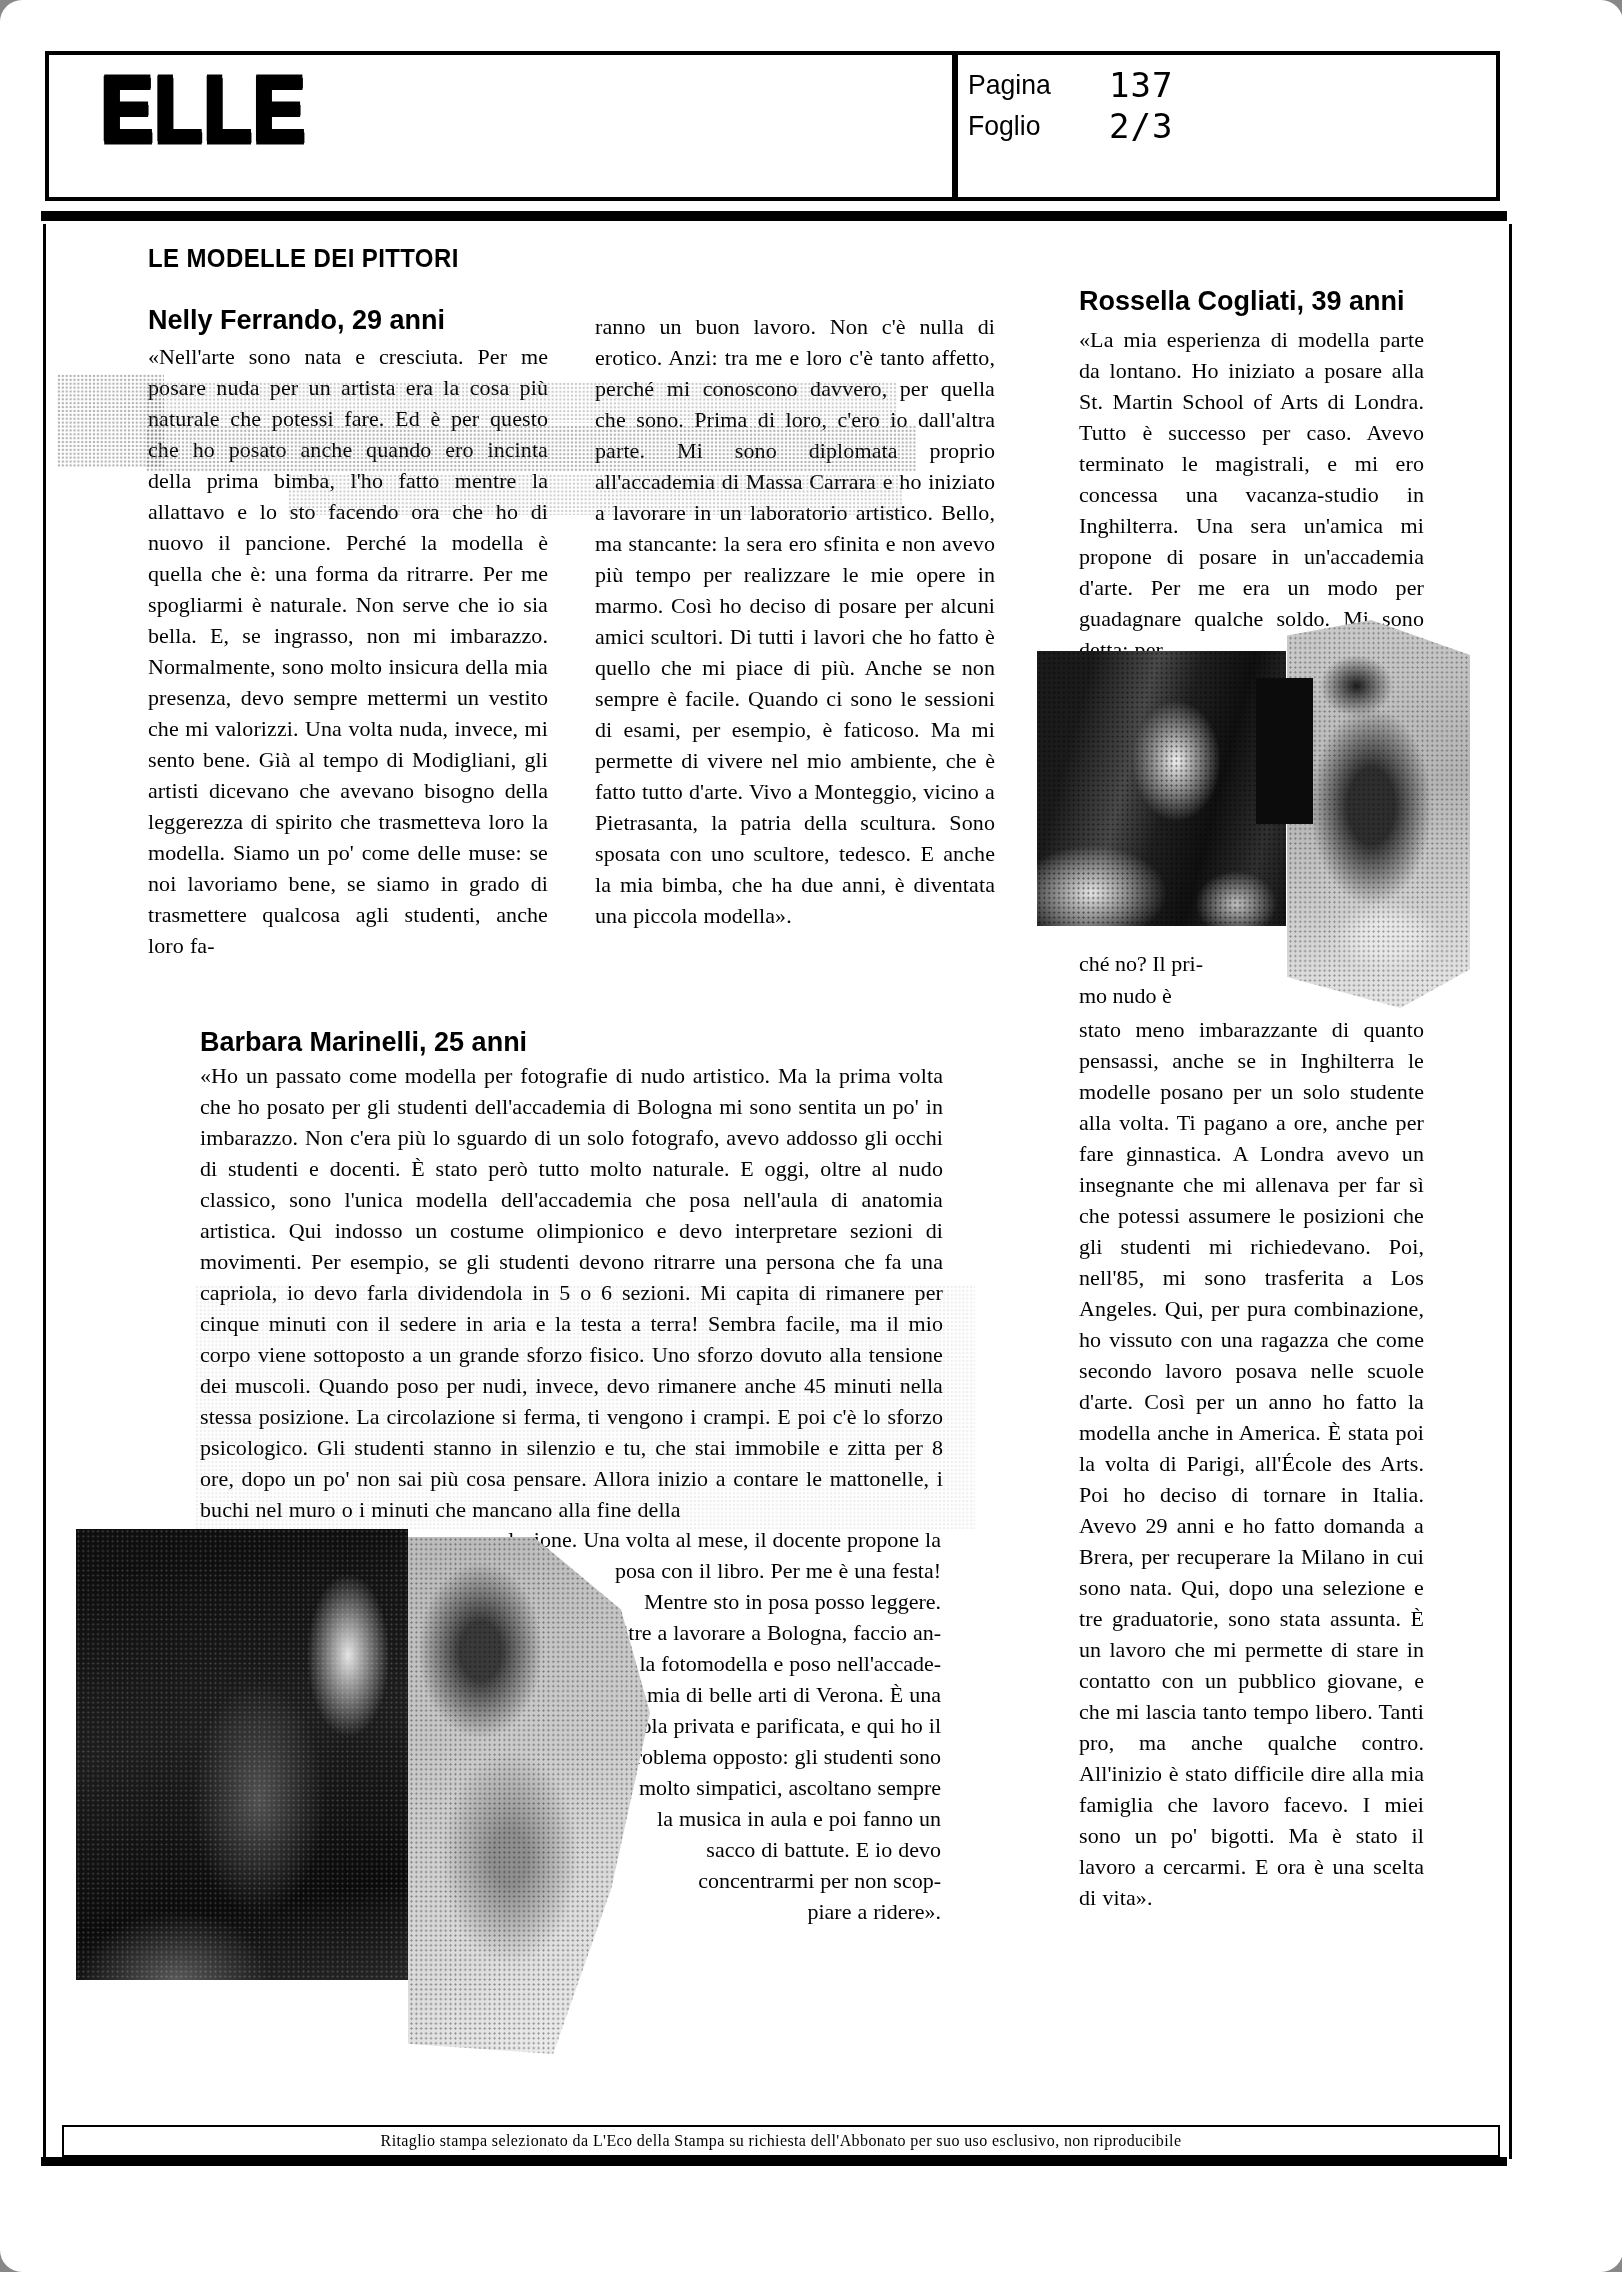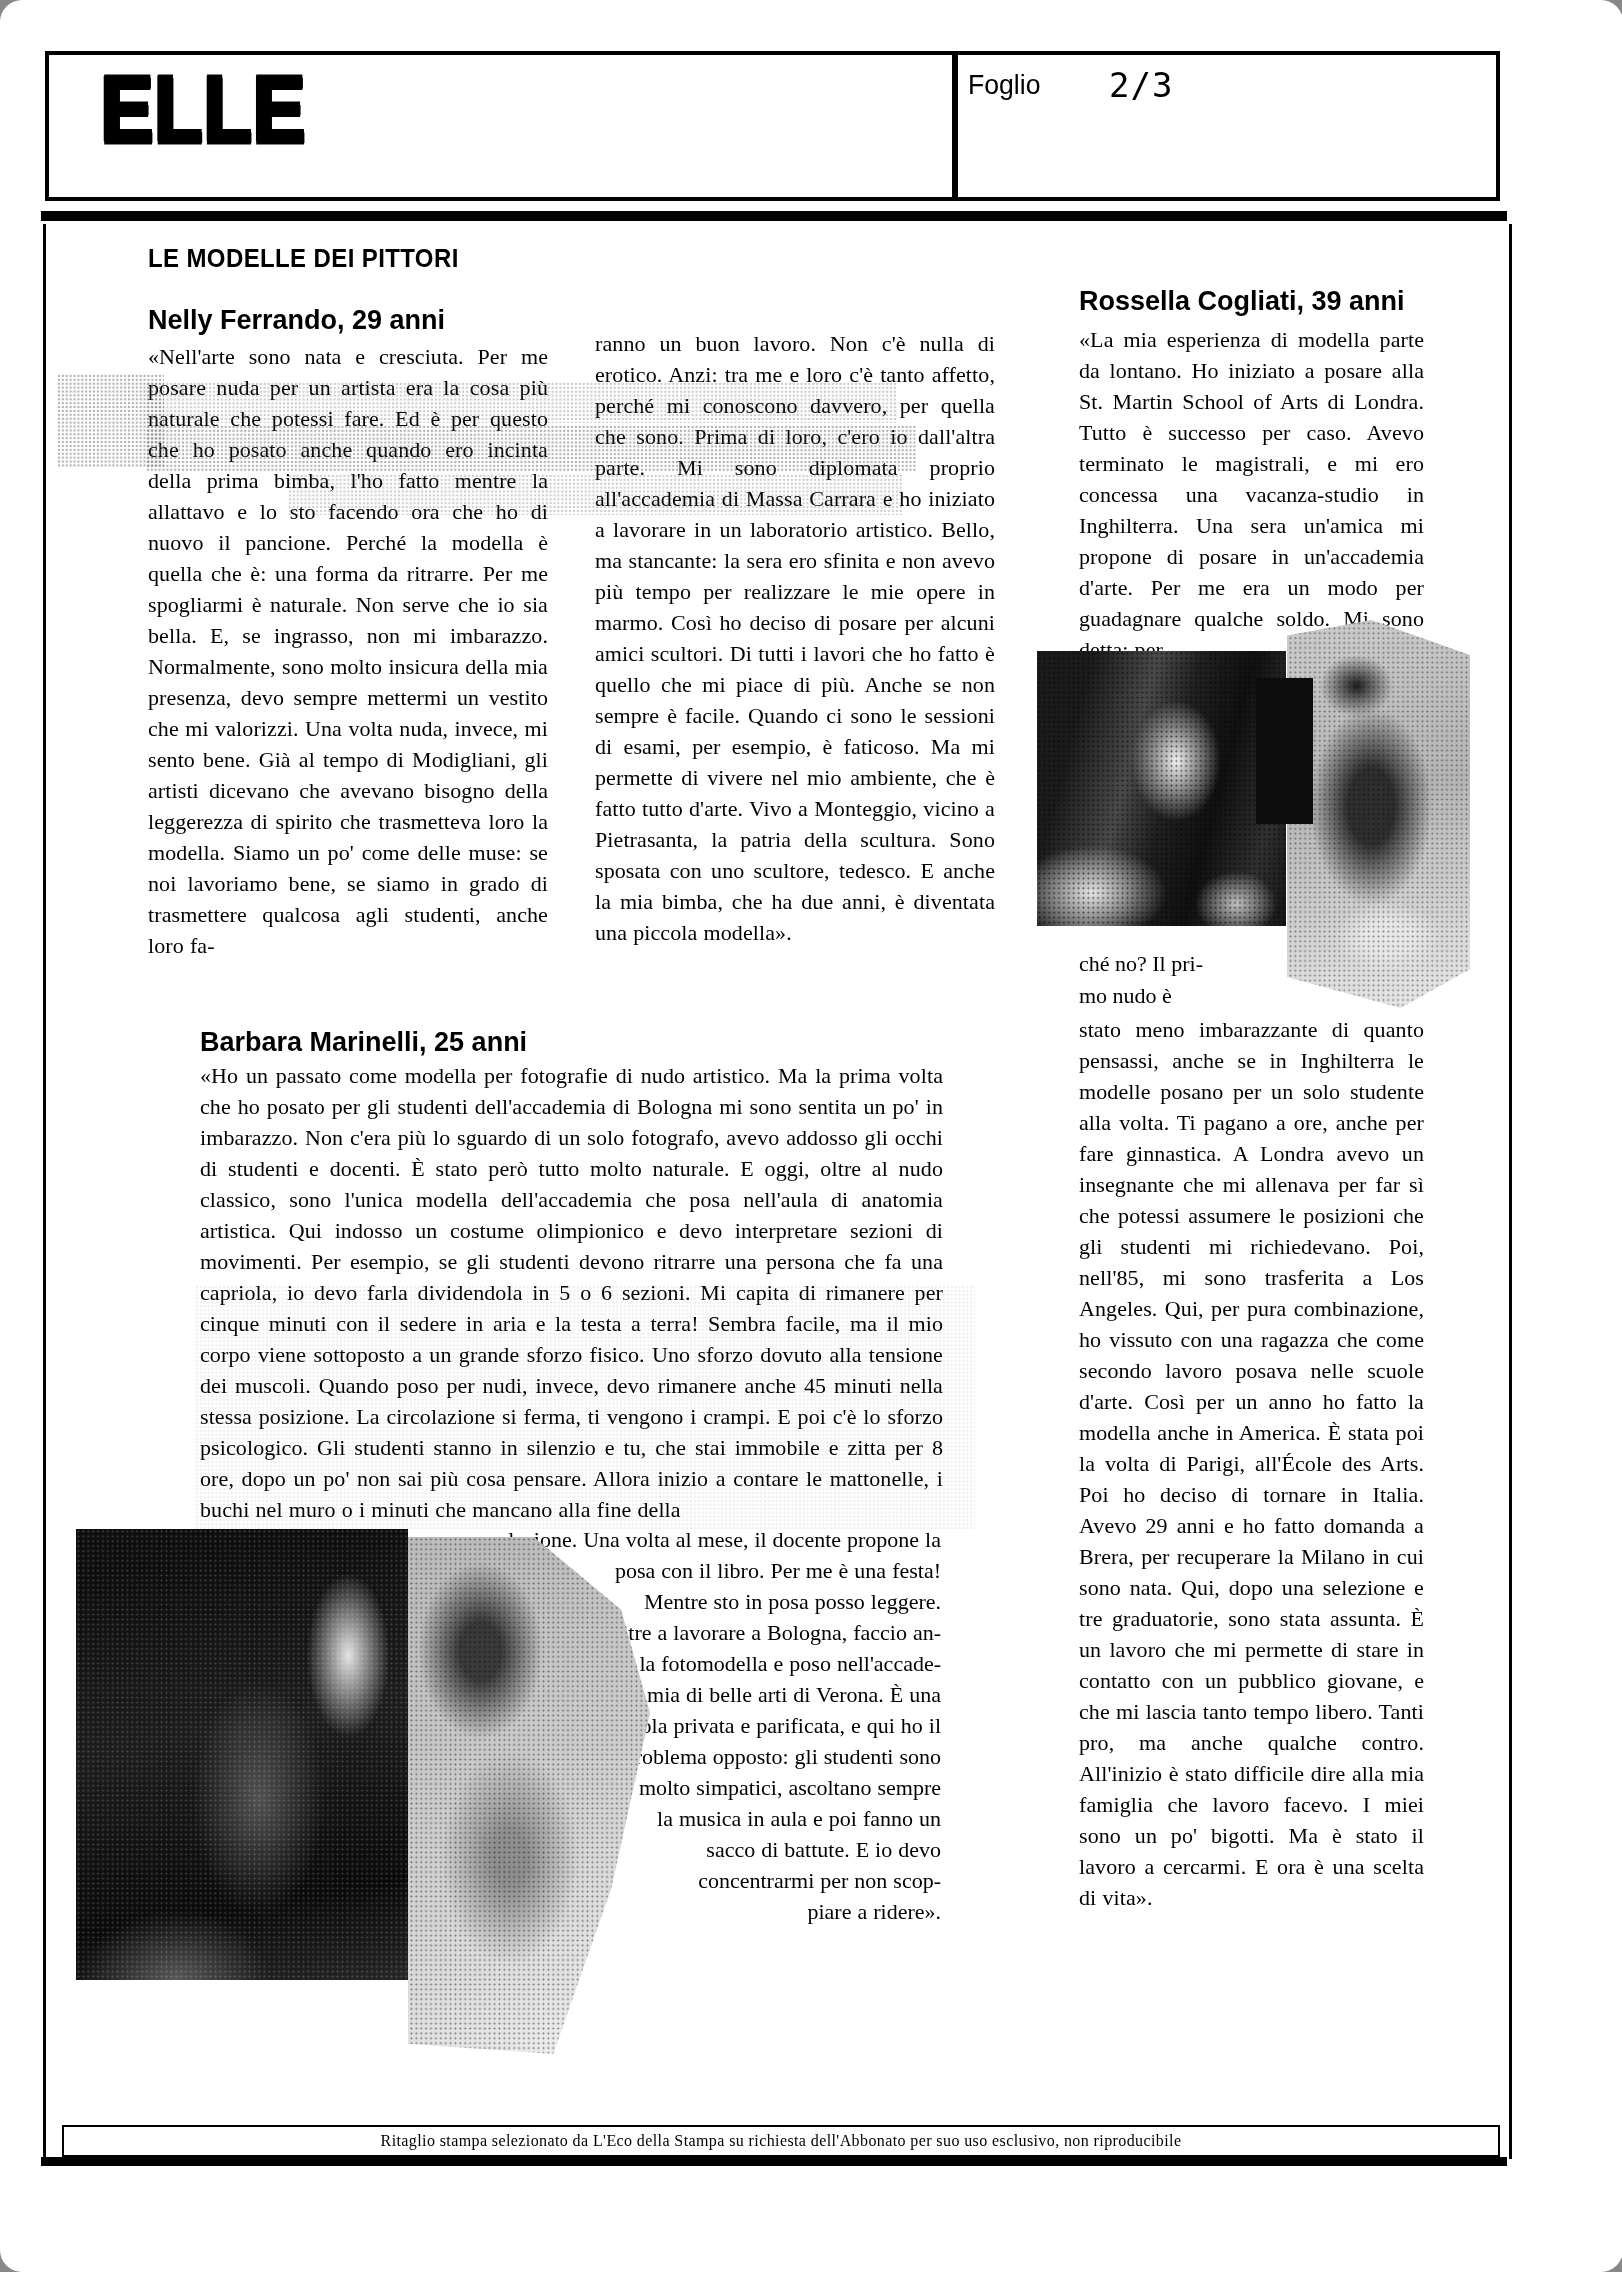--- a/index.html
+++ b/index.html
@@ -41,21 +41,21 @@
   .name-heading { font-family:"Liberation Sans", sans-serif; font-weight:700; font-size:27px; white-space:nowrap; }
   .h-nelly    { left:148px; top:305px; }
   .h-barbara  { left:200px; top:1027px; }
   .h-rossella { left:1079px; top:286px; }
 
   .body-text {
     font-size:22px; line-height:31px; text-align:justify;
     letter-spacing:0.1px; word-spacing:0.5px; hyphens:auto;
   }
   .col1 { left:148px; top:341px;  width:400px; }
-  .col2 { left:595px; top:328px;  width:400px; }
+  .col2 { left:595px; top:311px;  width:400px; }
   .col3-intro { left:1079px; top:324px; width:345px; }
   .col3-small { left:1079px; top:948px; width:166px; white-space:pre-line; text-align:left; line-height:32px; font-size:22px; }
   .col3-rest  { left:1079px; top:1014px; width:345px; }
   .barbara-body { left:200px; top:1060px; width:743px; }
   .barbara-wrap {
     left:380px; top:1524px; width:561px; font-size:22px; line-height:31px;
     white-space:pre-line; text-align:right; word-spacing:0.5px;
   }
   .photo1-left {
     left:1037px; top:651px; width:249px; height:275px;
@@ -117,20 +117,24 @@
 </head>
 <body>
 
 <div class="page">
 
   <div class="abs header-box"></div>
   <div class="abs header-divider"></div>
   <div class="abs logo">ELLE</div>
   <div class="abs meta">
     <div class="meta-row">
+      <span class="meta-label">Pagina</span>
+      <span class="meta-value">137</span>
+    </div>
+    <div class="meta-row">
       <span class="meta-label">Foglio</span>
       <span class="meta-value">2/3</span>
     </div>
   </div>
 
   <div class="abs rule-heavy-top"></div>
   <div class="abs border-left"></div>
   <div class="abs border-right"></div>
 
   <div class="abs kicker">LE MODELLE DEI PITTORI</div>

